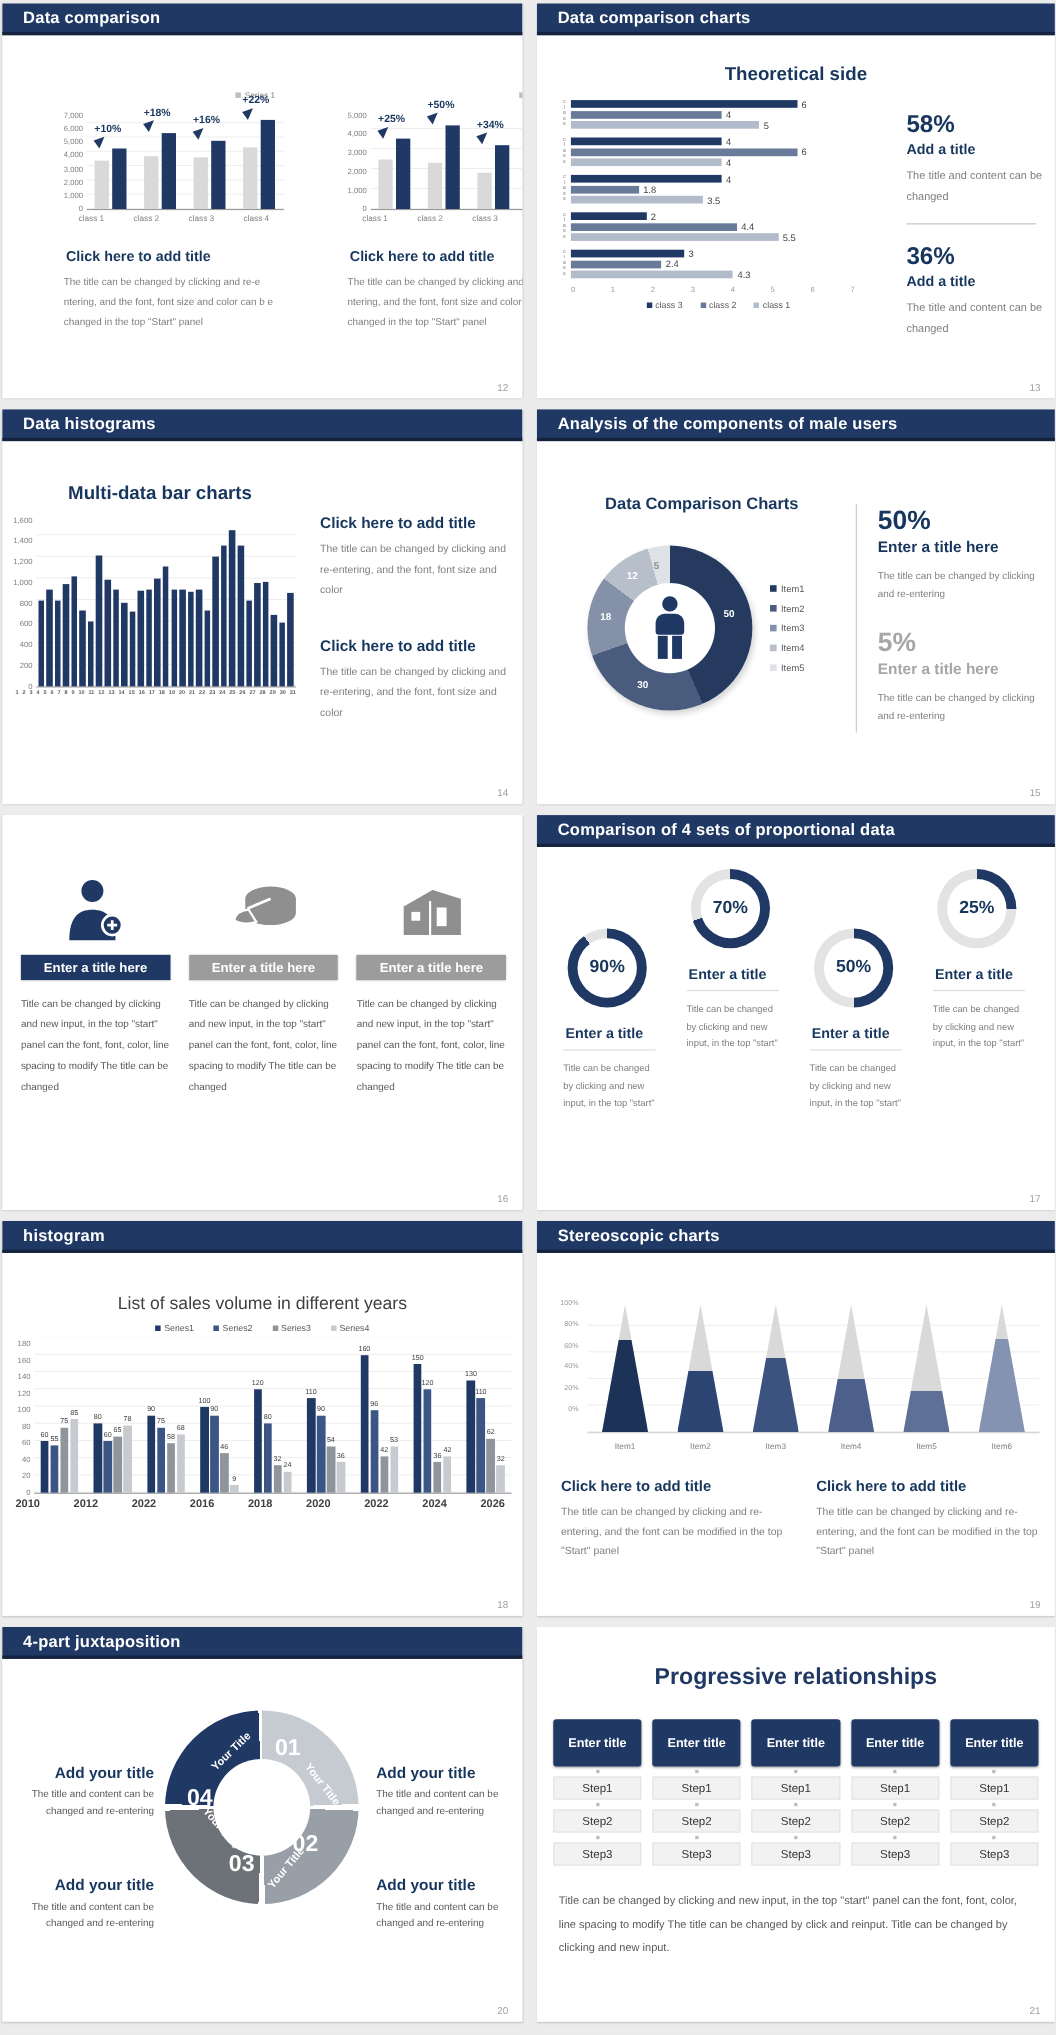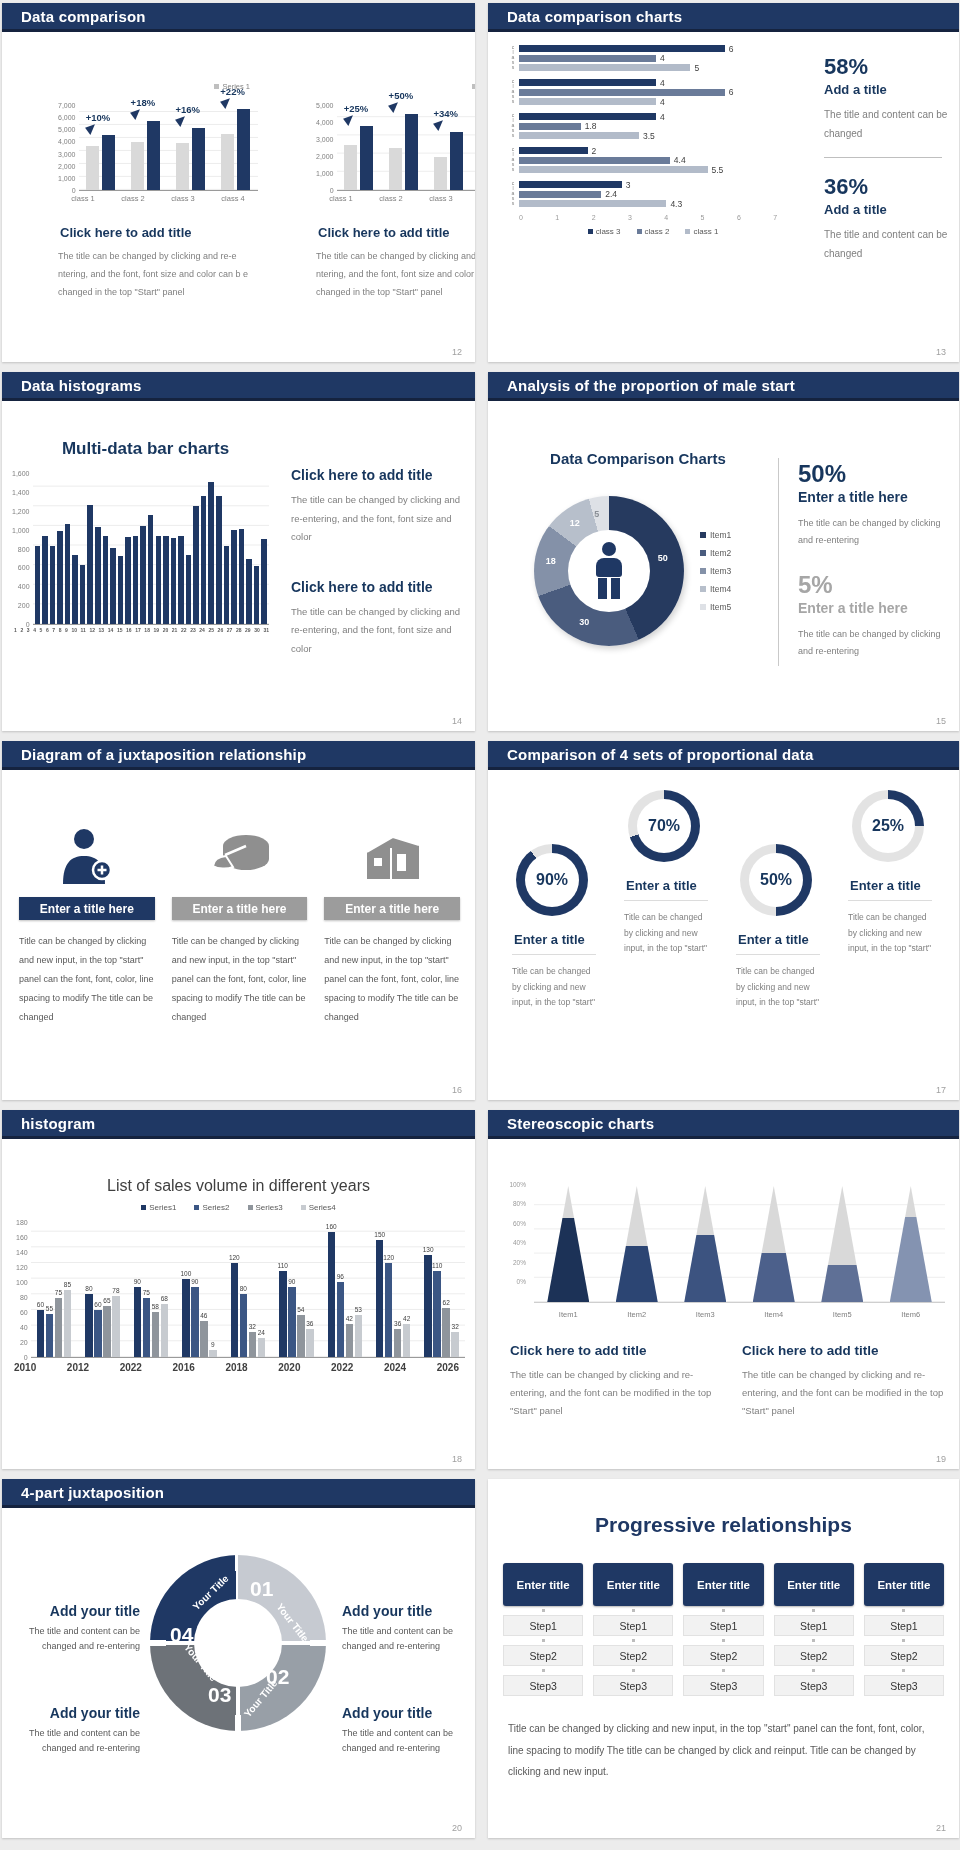--- a/index.html
+++ b/index.html
@@ -292,20 +292,21 @@
         <p>The title can be changed by clicking and re-e ntering, and the font, font size and color can b e changed in the top "Start" panel</p>
       </div>
     </div>
     <div class="pagenum">12</div>
   </div>
 
   <div class="slide">
     <div class="slide-header">
         <span>Data comparison charts</span>
       </div>
+    <h2 class="s13-title">Theoretical side</h2>
     <div class="s13-row">
       <div class="s13-chart">
           <div class="hb-grp">
             <div class="hb-ylab">class…</div>
             <div class="hb-bars">
               <div class="hb-row">
                 <div class="hb-bar hb-c0" style="width: 73.7143%;"></div>
                 <span>6</span>
               </div>
               <div class="hb-row">
@@ -528,21 +529,21 @@
           <h3>Click here to add title</h3>
           <p>The title can be changed by clicking and re-entering, and the font, font size and color</p>
         </div>
       </div>
     </div>
     <div class="pagenum">14</div>
   </div>
 
   <div class="slide">
     <div class="slide-header">
-        <span>Analysis of the proportion of male start</span>
+        <span>Analysis of the components of male users</span>
       </div>
     <h2 class="s15-title">Data Comparison Charts</h2>
     <div></div>
     <div class="vline15"></div>
     <div class="s15-right">
       <div>
         <b class="big">50%</b>
         <h4>Enter a title here</h4>
         <p>The title can be changed by clicking and re-entering</p>
       </div>
@@ -586,23 +587,20 @@
           <span>Item4</span>
         </div>
         <div>
           <i style="background: rgb(222, 225, 230);"></i>
           <span>Item5</span>
         </div>
       </div>
     </div>
 
   <div class="slide">
-    <div class="slide-header">
-        <span>Diagram of a juxtaposition relationship</span>
-      </div>
     <div class="s16-cols">
       <div class="s16-col">
         <div class="icon-box">
           <svg width="54" height="56" viewBox="0 0 54 56">
               <circle cx="24" cy="11" r="10" fill="#1f3864"></circle>
               <path d="M3 56 C3 35 11 28 24 28 C37 28 45 35 45 56 Z" fill="#1f3864"></path>
               <circle cx="42" cy="42" r="9" fill="#1f3864" stroke="#ffffff" stroke-width="2.5"></circle>
               <path d="M42 37.5 V46.5 M37.5 42 H46.5" stroke="#ffffff" stroke-width="2.5"></path>
             </svg>
         </div>

